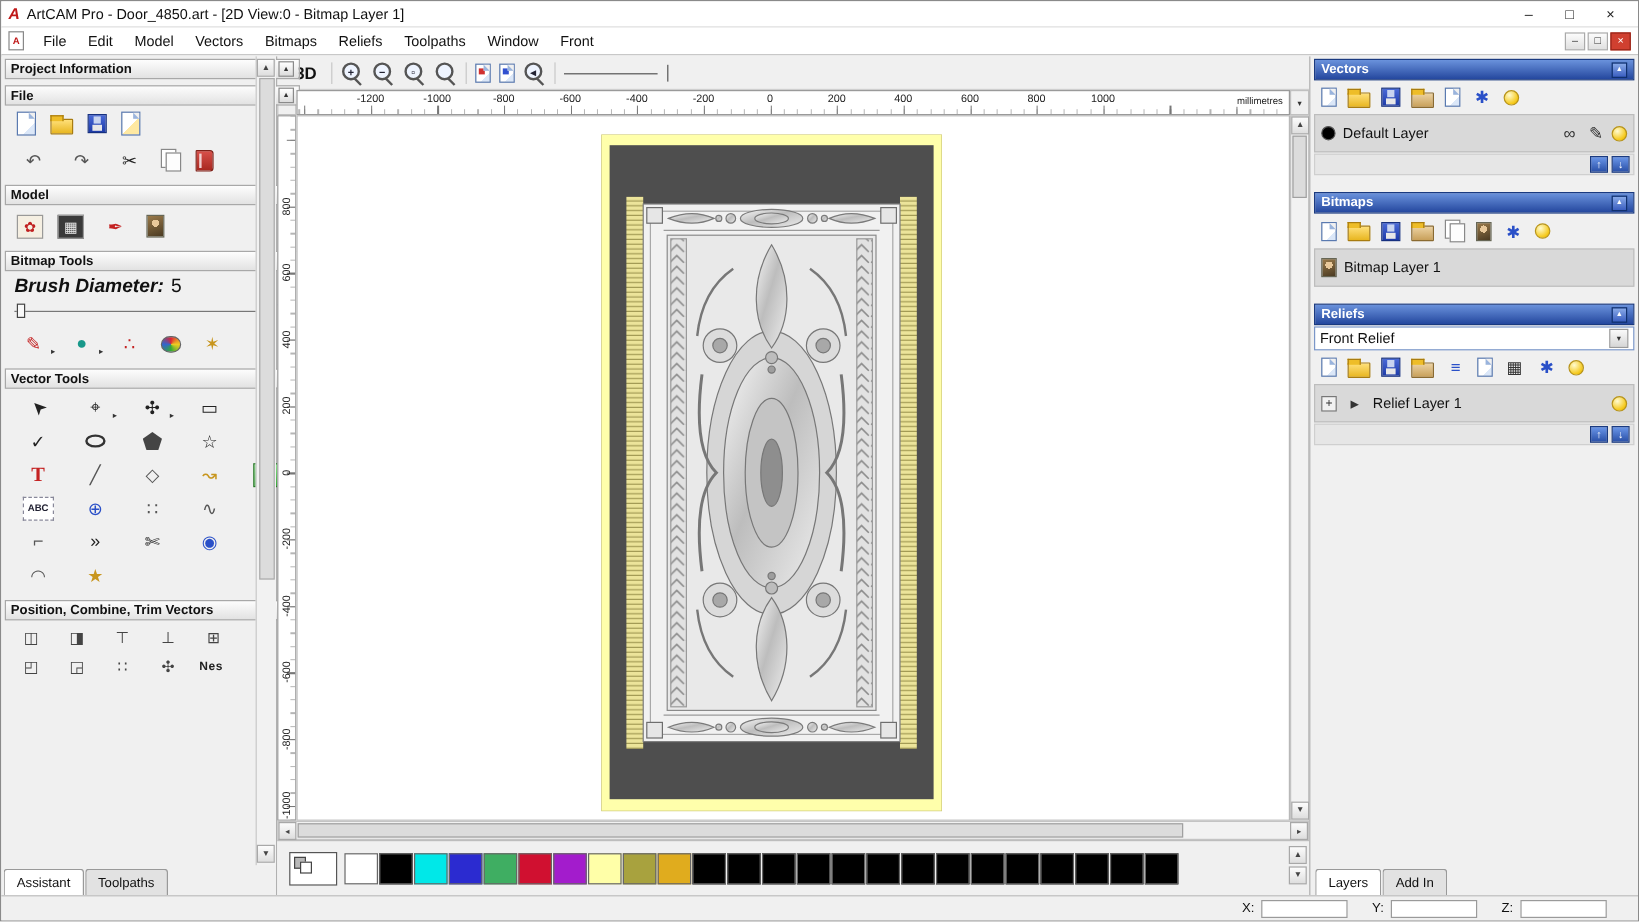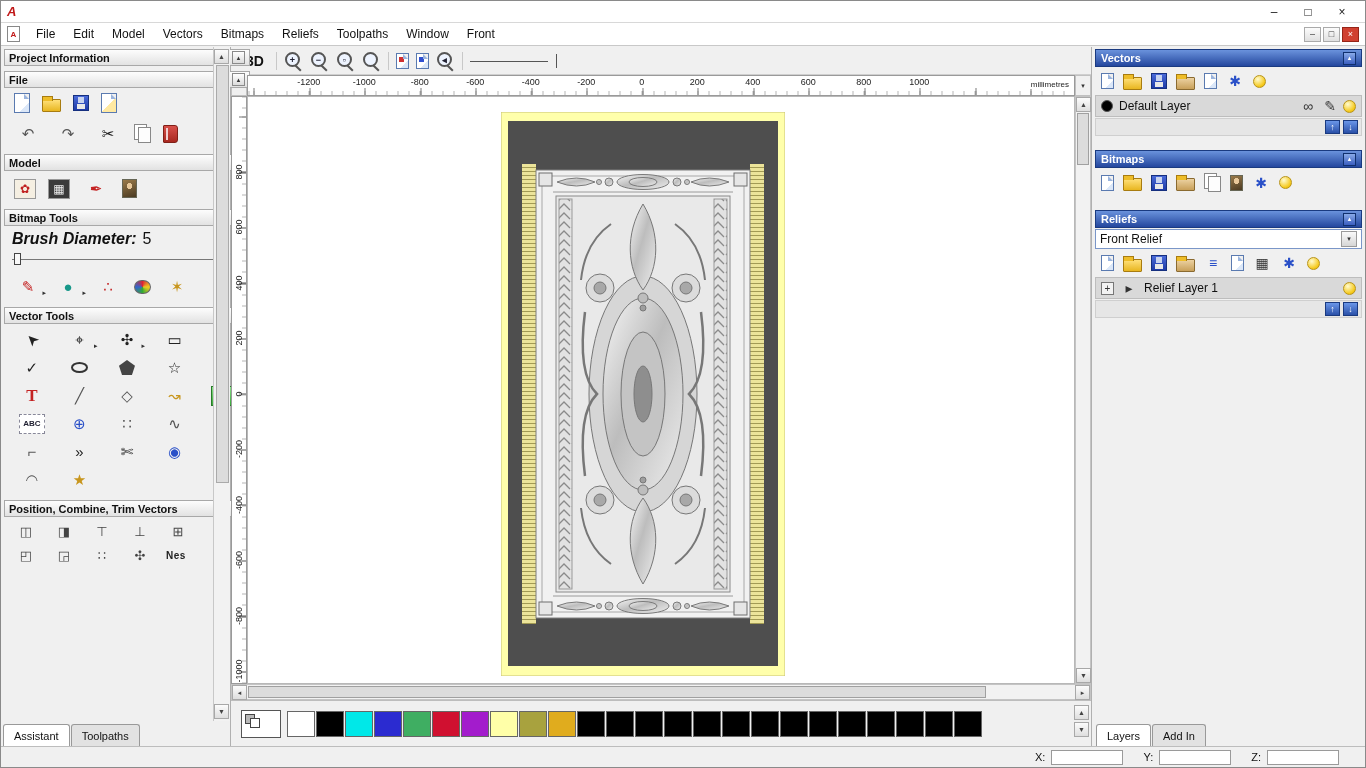--- a/index.html
+++ b/index.html
@@ -147,41 +147,42 @@
 
   
   .right-panel { width:274px; flex:none; background:#f0f0f0; border-left:1px solid #b0b0b0; position:relative; }
   .rp-content { position:absolute; inset:0 0 25px 0; padding:2px 3px; overflow:hidden; }
   .bh { display:flex; align-items:center; height:18px; background:linear-gradient(#6a92dc,#24479e); color:#fff; font-weight:bold; font-size:11px; padding:0 5px; border:1px solid #1a3a80; }
   .bh.gap { margin-top:14px; }
   .bh-btn { margin-left:auto; width:13px; height:13px; border:1px solid #10306e; background:linear-gradient(#89aae8,#3a5ec0); color:#fff; font-size:6px; display:flex; align-items:center; justify-content:center; }
   .dd { height:20px; background:#fff; border:1px solid #7a96c8; display:flex; align-items:center; padding:0 4px; font-size:12px; margin-top:1px; }
   .dd-arrow { margin-left:auto; width:16px; height:16px; background:linear-gradient(#fafafa,#d6d6d6); border:1px solid #9a9a9a; font-size:7px; display:flex; align-items:center; justify-content:center; color:#333; }
   .rp-tools { display:flex; align-items:center; gap:9px; padding:5px 6px 4px; }
-  .layer-row { height:22px; background:#d9d9d9; border:1px solid #bdbdbd; display:flex; align-items:center; gap:6px; padding:0 5px; margin-top:1px; font-size:12px; }
+  .layer-row { height:32px; background:#d9d9d9; border:1px solid #bdbdbd; display:flex; align-items:center; gap:6px; padding:0 5px; margin-top:1px; font-size:12px; }
   .layer-row .right { margin-left:auto; display:flex; align-items:center; gap:4px; }
   .color-dot { width:12px; height:12px; border-radius:50%; background:#000; border:1px solid #555; }
   .plusbox { width:13px; height:13px; border:1px solid #777; background:#f2f2f2; display:flex; align-items:center; justify-content:center; font-size:10px; color:#333; }
   .ud { height:18px; display:flex; justify-content:flex-end; gap:3px; padding:1px 3px; background:#e6e6e6; border:1px solid #cfcfcf; margin-top:1px; }
   .ud-btn { width:15px; height:14px; background:linear-gradient(#6a96e8,#2a50a8); color:#fff; font-size:9px; display:flex; align-items:center; justify-content:center; border:1px solid #1a3a80; }
   .rp-tabs { position:absolute; left:4px; bottom:0; height:24px; display:flex; align-items:flex-end; gap:1px; }
   .glyph { font-size:14px; color:#333; display:inline-flex; align-items:center; justify-content:center; width:18px; height:18px; }
   .glyph.blue { color:#2a50c8; }
 
   
   .statusbar { position:absolute; left:0; right:0; bottom:0; height:21px; background:#f0f0f0; border-top:1px solid #bdbdbd; display:flex; align-items:center; justify-content:flex-end; gap:6px; padding:0 12px; font-size:11px; }
   .sb-field { width:72px; height:15px; background:#fff; border:1px solid #9a9a9a; margin-right:14px; }
 </style>
 </head>
 <body>
 
 <div class="app">
 
   <div class="titlebar">
     <span class="app-logo">A</span>
+    <span class="tb-title">ArtCAM Pro - Door_4850.art - [2D View:0 - Bitmap Layer 1]</span>
     <span class="winbtns">
       <span class="winbtn">–</span>
       <span class="winbtn">□</span>
       <span class="winbtn">×</span>
     </span>
   </div>
 
   <div class="menubar">
     <span class="doc-icon">
         <i>A</i>
@@ -626,20 +627,24 @@
         <div class="rp-tools">
           <span class="ci icon-page sm"></span>
           <span class="ci icon-folder"></span>
           <span class="ci icon-disk"></span>
           <span class="ci icon-folder tan"></span>
           <span class="ci icon-copy"></span>
           <span class="ci icon-mona sm"></span>
           <span class="glyph blue">✱</span>
           <span class="ci icon-bulb"></span>
         </div>
+        <div class="layer-row">
+          <span class="ci icon-mona sm"></span>
+          <span>Bitmap Layer 1</span>
+        </div>
 
         <div class="bh gap">
           <span>Reliefs</span>
           <span class="bh-btn">▲</span>
         </div>
         <div class="dd">
           <span>Front Relief</span>
           <span class="dd-arrow">▾</span>
         </div>
         <div class="rp-tools">

